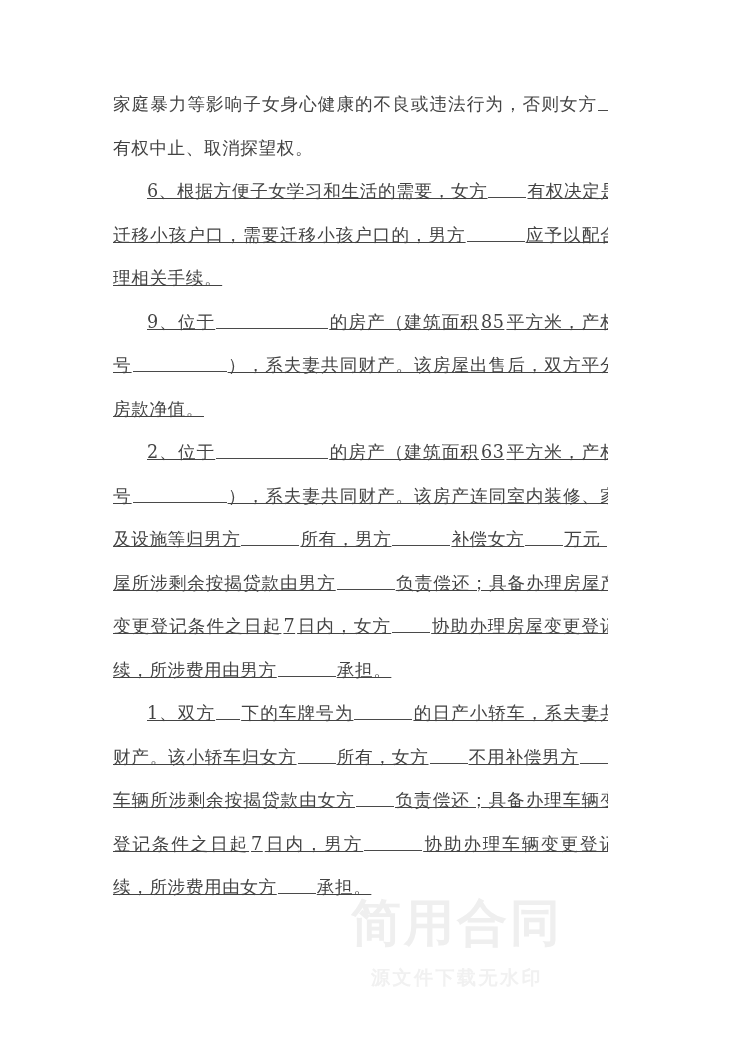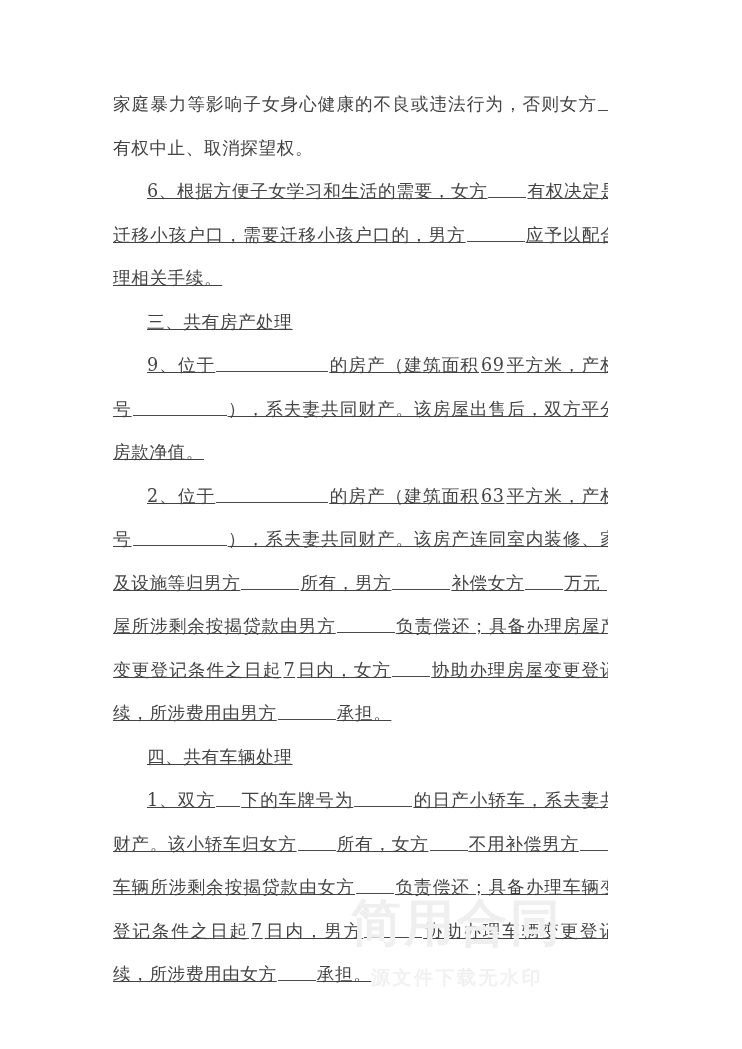--- a/index.html
+++ b/index.html
@@ -88,24 +88,22 @@
   }
 </style>
 </head>
 <body>
 
 <div id="page">
 
   <div id="doc-body">
       <p class="para"><span class="run">家庭暴力等影响子女身心健康的不良或违法行为，否则女方</span><span class="blank b-s"></span><span class="run">有权中止、取消探望权。</span></p>
       <p class="para indent"><span class="run">6、根据方便子女学习和生活的需要，女方</span><span class="blank b-s"></span><span class="run">有权决定是否迁移小孩户口，需要迁移小孩户口的，男方</span><span class="blank b-m"></span><span class="run">应予以配合办理相关手续。</span></p>
-      <p class="para indent"><span class="run">三、共有房产处理</span></p>
-      <p class="para indent"><span class="run">9、位于</span><span class="blank b-xxl"></span><span class="run">的房产（建筑面积</span><span class="run num">69</span><span class="run">平方米，产权证号</span><span class="blank b-xl"></span><span class="run">），系夫妻共同财产。该房屋出售后，双方平分售房款净值。</span></p>
+      <p class="para indent"><span class="run">9、位于</span><span class="blank b-xxl"></span><span class="run">的房产（建筑面积</span><span class="run num">85</span><span class="run">平方米，产权证号</span><span class="blank b-xl"></span><span class="run">），系夫妻共同财产。该房屋出售后，双方平分售房款净值。</span></p>
       <p class="para indent"><span class="run">2、位于</span><span class="blank b-xxl"></span><span class="run">的房产（建筑面积</span><span class="run num">63</span><span class="run">平方米，产权证号</span><span class="blank b-xl"></span><span class="run">），系夫妻共同财产。该房产连同室内装修、家具及设施等归男方</span><span class="blank b-m"></span><span class="run">所有，男方</span><span class="blank b-m"></span><span class="run">补偿女方</span><span class="blank b-s"></span><span class="run">万元；房屋所涉剩余按揭贷款由男方</span><span class="blank b-m"></span><span class="run">负责偿还；具备办理房屋产权变更登记条件之日起</span><span class="run num">7</span><span class="run">日内，女方</span><span class="blank b-s"></span><span class="run">协助办理房屋变更登记手续，所涉费用由男方</span><span class="blank b-m"></span><span class="run">承担。</span></p>
-      <p class="para indent"><span class="run">四、共有车辆处理</span></p>
       <p class="para indent"><span class="run">1、双方</span><span class="blank b-xs"></span><span class="run">下的车牌号为</span><span class="blank b-m"></span><span class="run">的日产小轿车，系夫妻共同财产。该小轿车归女方</span><span class="blank b-s"></span><span class="run">所有，女方</span><span class="blank b-s"></span><span class="run">不用补偿男方</span><span class="blank b-s"></span><span class="run">；车辆所涉剩余按揭贷款由女方</span><span class="blank b-s"></span><span class="run">负责偿还；具备办理车辆变更登记条件之日起</span><span class="run num">7</span><span class="run">日内，男方</span><span class="blank b-m"></span><span class="run">协助办理车辆变更登记手续，所涉费用由女方</span><span class="blank b-s"></span><span class="run">承担。</span></p>
     </div>
 
   <div id="watermark">
     <div class="wm-main">简用合同</div>
     <div class="wm-sub">源文件下载无水印</div>
   </div>
 
 </div>
 

